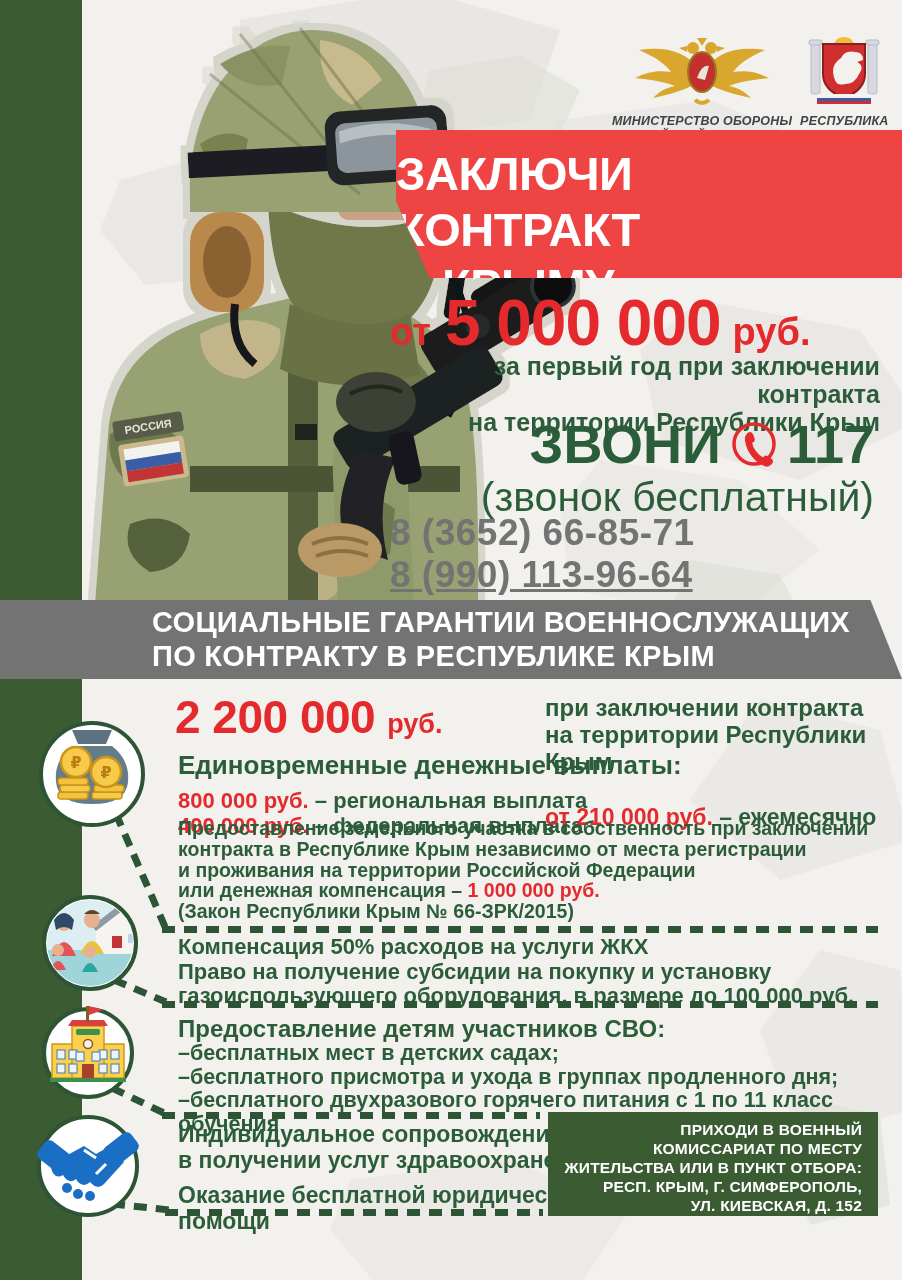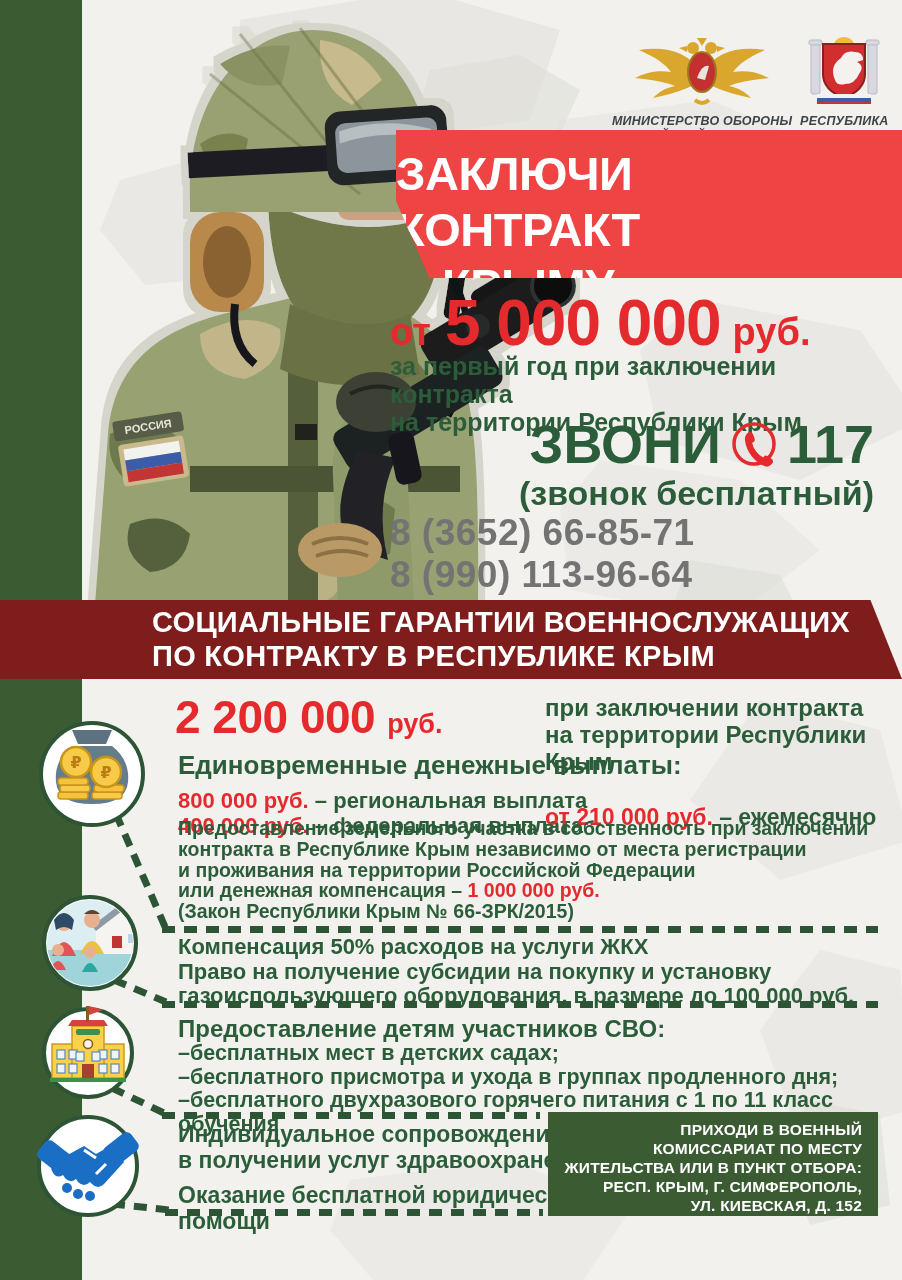--- a/index.html
+++ b/index.html
@@ -22,35 +22,35 @@
     color:#fff;box-sizing:border-box;padding:16px 36px 0 0;
     font-weight:bold;
   }
   .title-line{font-size:47px;line-height:56px;letter-spacing:-.5px;}
   
   .offer{left:390px;top:286px;width:500px;display:flex;align-items:baseline;
     color:#e42a2c;font-weight:bold;padding-right:14px;box-sizing:border-box;}
   .offer-prefix{font-size:38px;margin-right:14px;}
   .offer-amount{font-size:64px;letter-spacing:-1px;}
   .offer-cur{font-size:38px;margin-left:12px;}
-  .offer-sub{left:390px;top:352px;width:500px;text-align:left;color:#2c5d3a;font-weight:bold;
+  .offer-sub{left:390px;top:352px;width:500px;text-align:right;color:#2c5d3a;font-weight:bold;
     font-size:25px;line-height:28px;padding-right:10px;box-sizing:border-box;}
   
   .call-row{left:390px;top:414px;width:500px;text-align:right;color:#2c5d3a;font-weight:bold;
     padding-right:16px;box-sizing:border-box;font-size:54px;line-height:60px;}
   .call-row .phone-ico{display:inline-block;vertical-align:-4px;margin:0 10px;}
-  .call-note{left:390px;top:474px;width:500px;text-align:right;color:#2c5d3a;font-weight:bold;
-    font-size:34px;padding-right:16px;box-sizing:border-box;}
+  .call-note{left:390px;top:474px;width:500px;text-align:right;color:#2c5d3a;font-weight:normal;
+    font-size:41px;padding-right:16px;box-sizing:border-box;}
   .phone-line1{left:390px;top:512px;}
-  .phone-line2{left:390px;top:554px;}
+  .phone-line2{left:390px;top:554px;text-decoration:underline;}
   .phone-line{width:500px;text-align:left;color:#737373;font-weight:bold;font-size:37px;
     padding-right:16px;box-sizing:border-box;letter-spacing:.5px;}
   
   .social-banner{
-    left:0;top:600px;width:902px;height:79px;background:#7f1d1d;
+    left:0;top:600px;width:902px;height:79px;background:#737373;
     clip-path:polygon(0 0,96.5% 0,100% 100%,0 100%);
     color:#fff;font-weight:bold;font-size:29px;line-height:34px;
     box-sizing:border-box;padding:5px 0 0 152px;letter-spacing:.3px;
   }
   
   .amount-row{left:175px;top:690px;display:flex;align-items:baseline;color:#e42a2c;font-weight:bold;}
   .amount-big{font-size:46px;letter-spacing:-.5px;}
   .amount-cur{font-size:27px;margin-left:12px;}
   .condition{left:545px;top:694px;color:#2c5d3a;font-weight:bold;font-size:24px;line-height:27px;}
   .lump-heading{left:178px;top:750px;color:#2c5d3a;font-weight:bold;font-size:26px;}

